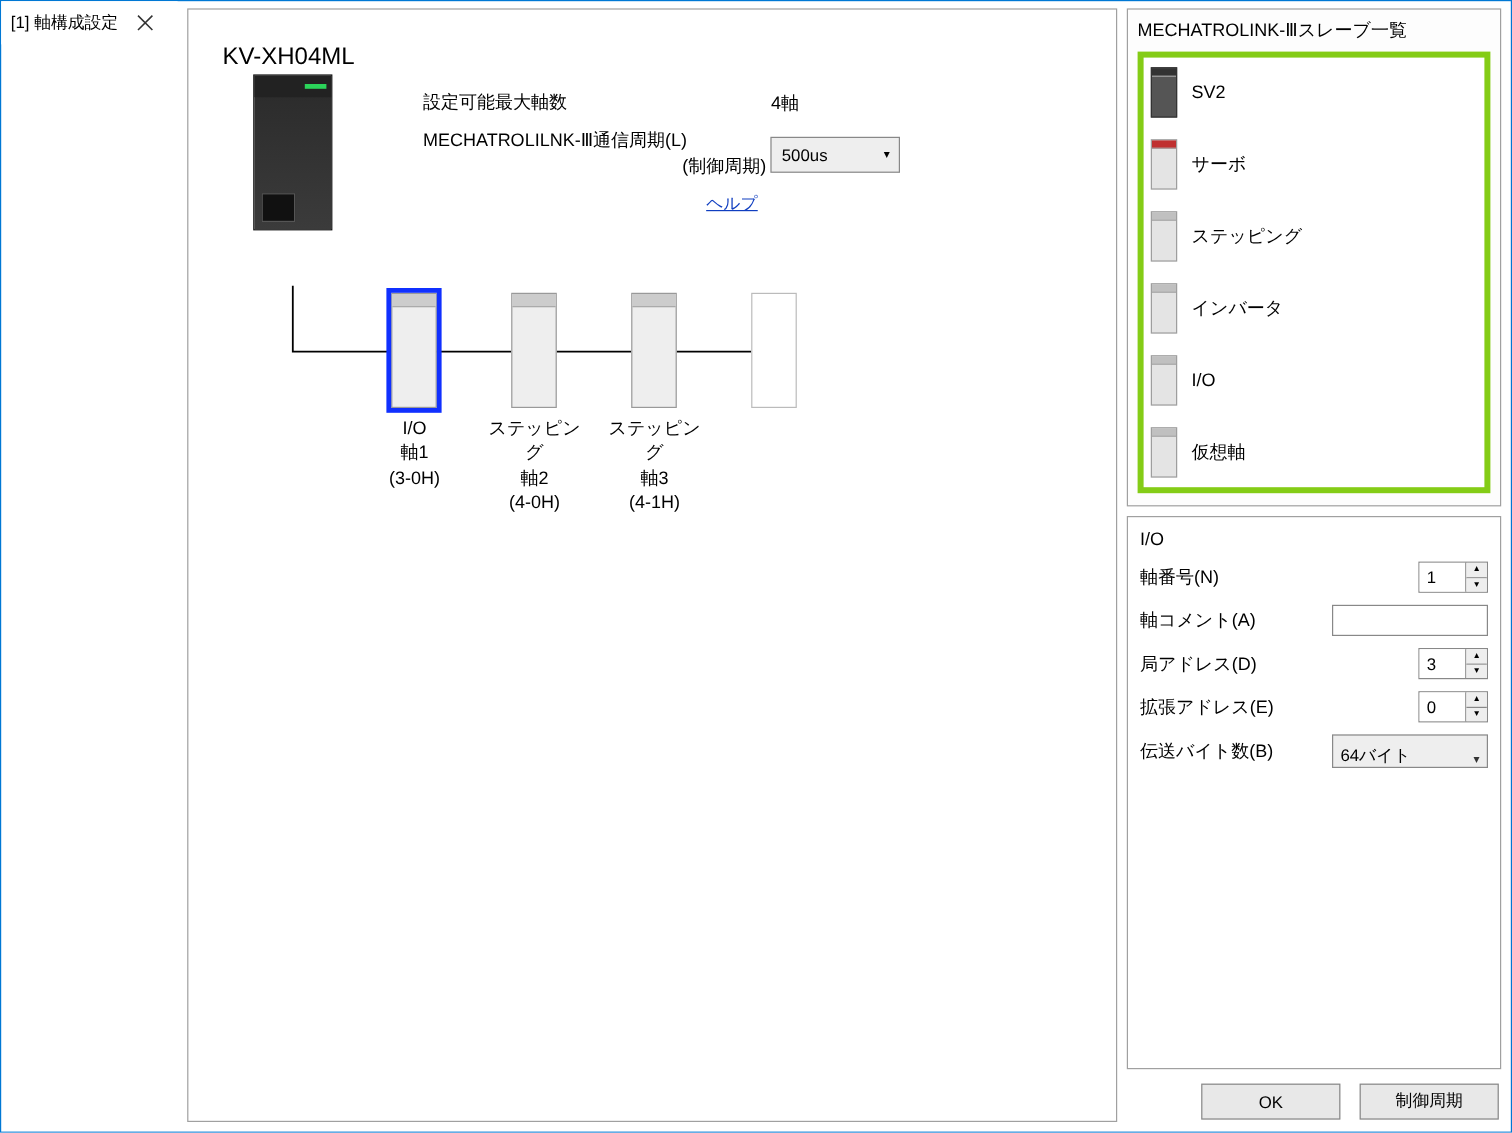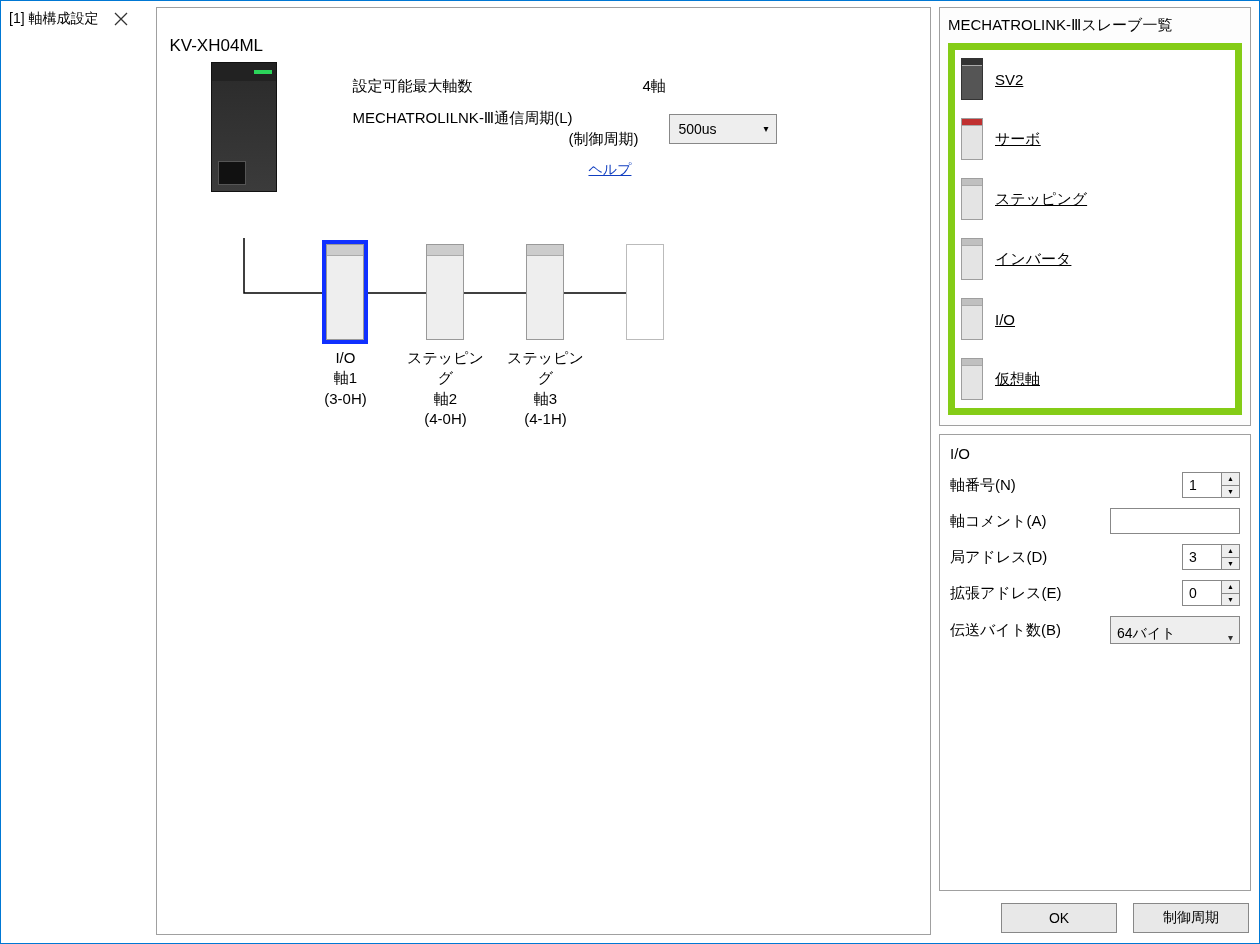--- a/index.html
+++ b/index.html
@@ -49,27 +49,26 @@
 }
 .side-panel {
   border: 1px solid #a0a0a0;
   background: #fdfdfd;
   padding: 6px 8px 10px 8px;
   display: flex;
   flex-direction: column;
 }
 .side-title { font-size: 15px; margin: 2px 0 8px 0; }
 .slave-list {
-  border: 7px solid #84cc16;
+  border: 5px solid #84cc16;
   background: #fff;
   padding: 8px 6px;
   display: flex;
   flex-direction: column;
   gap: 18px;
-  text-decoration: underline;
 }
 .slave-item {
   display: flex; align-items: center; gap: 12px;
   cursor: grab;
 }
 .slave-ico {
   width: 22px; height: 42px;
   background: #e4e4e4;
   border: 1px solid #9e9e9e;
   display: flex; flex-direction: column;
@@ -120,21 +119,21 @@
   padding: 4px 2px 2px 2px;
 }
 .btn {
   width: 116px; height: 30px;
   border: 1px solid #888; background: #e8e8e8;
   display: flex; align-items: center; justify-content: center;
   font-size: 14px; cursor: pointer;
 }
 
 .module-label {
-  position: absolute; left: 12px; top: 28px; font-size: 17px;
+  position: absolute; left: 28px; top: 28px; font-size: 20px;
 }
 .cpu-unit {
   position: absolute; left: 54px; top: 54px;
   width: 66px; height: 130px;
   background: linear-gradient(#2a2a2a,#3b3b3b);
   border: 1px solid #111;
   display: flex; flex-direction: column;
 }
 .cpu-top { height: 18px; background: #222; display:flex; align-items:center; justify-content:flex-end; padding:0 4px; }
 .cpu-led { width: 18px; height: 4px; background: #2bd45a; }
@@ -146,21 +145,21 @@
 .params {
   position: absolute; left: 195px; top: 68px;
 }
 .param-row { display: flex; align-items: center; margin-bottom: 12px; }
 .param-label { width: 290px; font-size: 15px; line-height: 1.35; text-align: left; }
 .param-label .sub { display:block; text-align:right; padding-right:4px; }
 .param-value { font-size: 15px; }
 .combo {
   width: 108px; height: 30px; border: 1px solid #888; background: #eee;
   display: flex; align-items: center; justify-content: space-between;
-  padding: 0 8px; cursor: pointer; margin-left: 27px;
+  padding: 0 8px; cursor: pointer;
 }
 .help-link {
   color: #103ec0; text-decoration: underline; cursor: pointer; margin-top: 36px;
 }
 .help-row { margin-left: 236px; margin-top: 6px; }
 
 .topology {
   position: absolute; left: 54px; top: 230px;
 }
 .topo-svg { position:absolute; left:0; top:0; }

